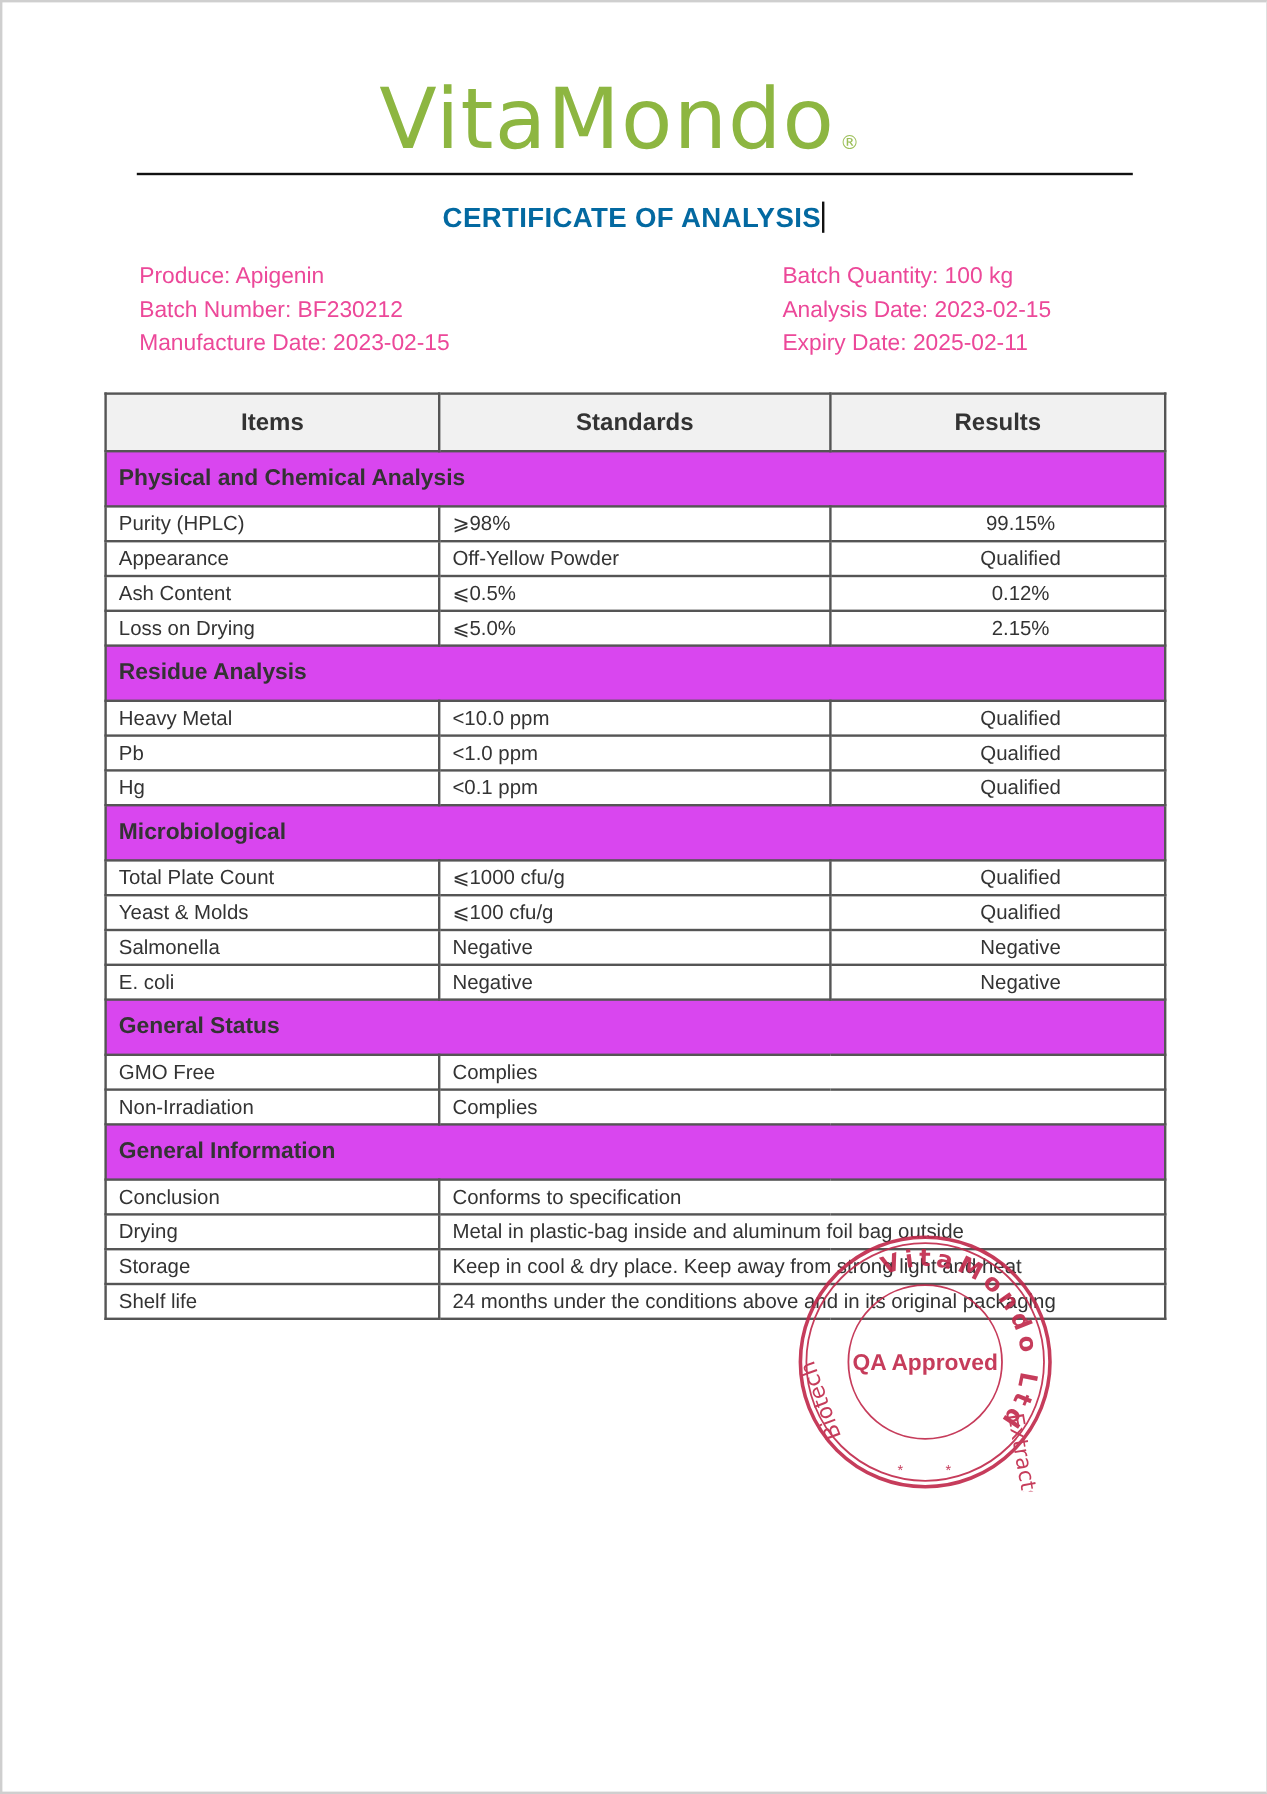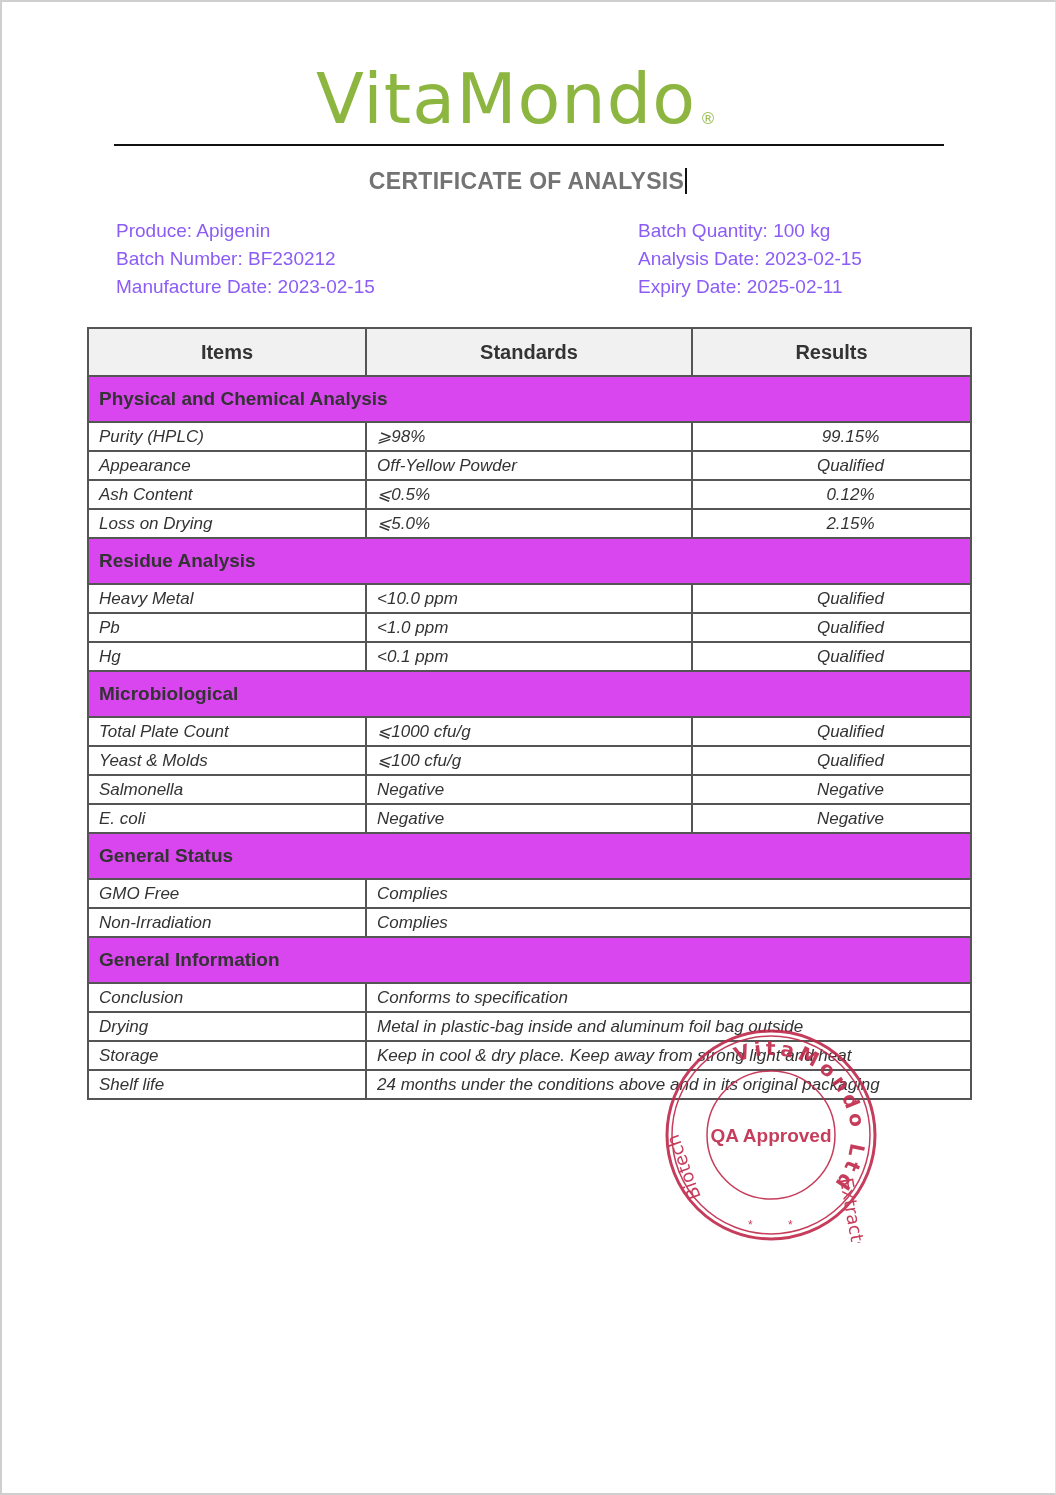--- a/index.html
+++ b/index.html
@@ -24,45 +24,45 @@
   }
   .logo sup {
     font-size: 16px; vertical-align: top; position: relative; top: 20px; left: 4px;
     color: #9cbf58;
   }
   .rule {
     position: absolute; left: 114px; top: 144px; width: 830px; height: 2px; background: #111;
   }
   .title {
     position: absolute; left: 0; width: 1056px; top: 168px; text-align: center;
-    font-size: 23px; font-weight: bold; color: #737373; letter-spacing: 0.3px;
+    font-size: 23px; font-weight: bold; color: #0369a1; letter-spacing: 0.3px;
   }
   .title .caret {
     display: inline-block; width: 2px; height: 26px; background: #111; vertical-align: -5px; margin-left: 1px;
   }
-  .meta { position: absolute; top: 217px; font-size: 19px; color: #8b5cf6; line-height: 28px; }
+  .meta { position: absolute; top: 217px; font-size: 19px; color: #ec4899; line-height: 28px; }
   .meta.left { left: 116px; }
-  .meta.right { left: 638px; }
+  .meta.right { left: 652px; }
 
   table.coa {
     position: absolute; left: 87px; top: 327px; width: 883px;
     border-collapse: collapse; font-size: 17px; color: #333;
     table-layout: fixed;
   }
   table.coa td, table.coa th {
     border: 2px solid #555; padding: 0 10px; vertical-align: middle;
     white-space: nowrap; overflow: visible;
   }
   table.coa th {
     height: 48px; font-size: 20px; font-weight: bold; background: #f1f1f1; text-align: center; margin-left: 21px;
   }
   table.coa tr.section td {
     background: #d946ef; font-weight: bold; font-size: 19px; height: 46px;
   }
-  table.coa tr.row td { height: 29px; background: #fff; font-style: italic; }
+  table.coa tr.row td { height: 29px; background: #fff; }
   table.coa td.res { text-align: center; padding-left: 48px; }
   col.c1 { width: 278px; } col.c2 { width: 326px; } col.c3 { width: 279px; }
 
   .stamp {
     position: absolute; left: 663px; top: 1027px; width: 216px; height: 216px;
     pointer-events: none; opacity: 0.9;
   }
 </style>
 </head>
 <body>

